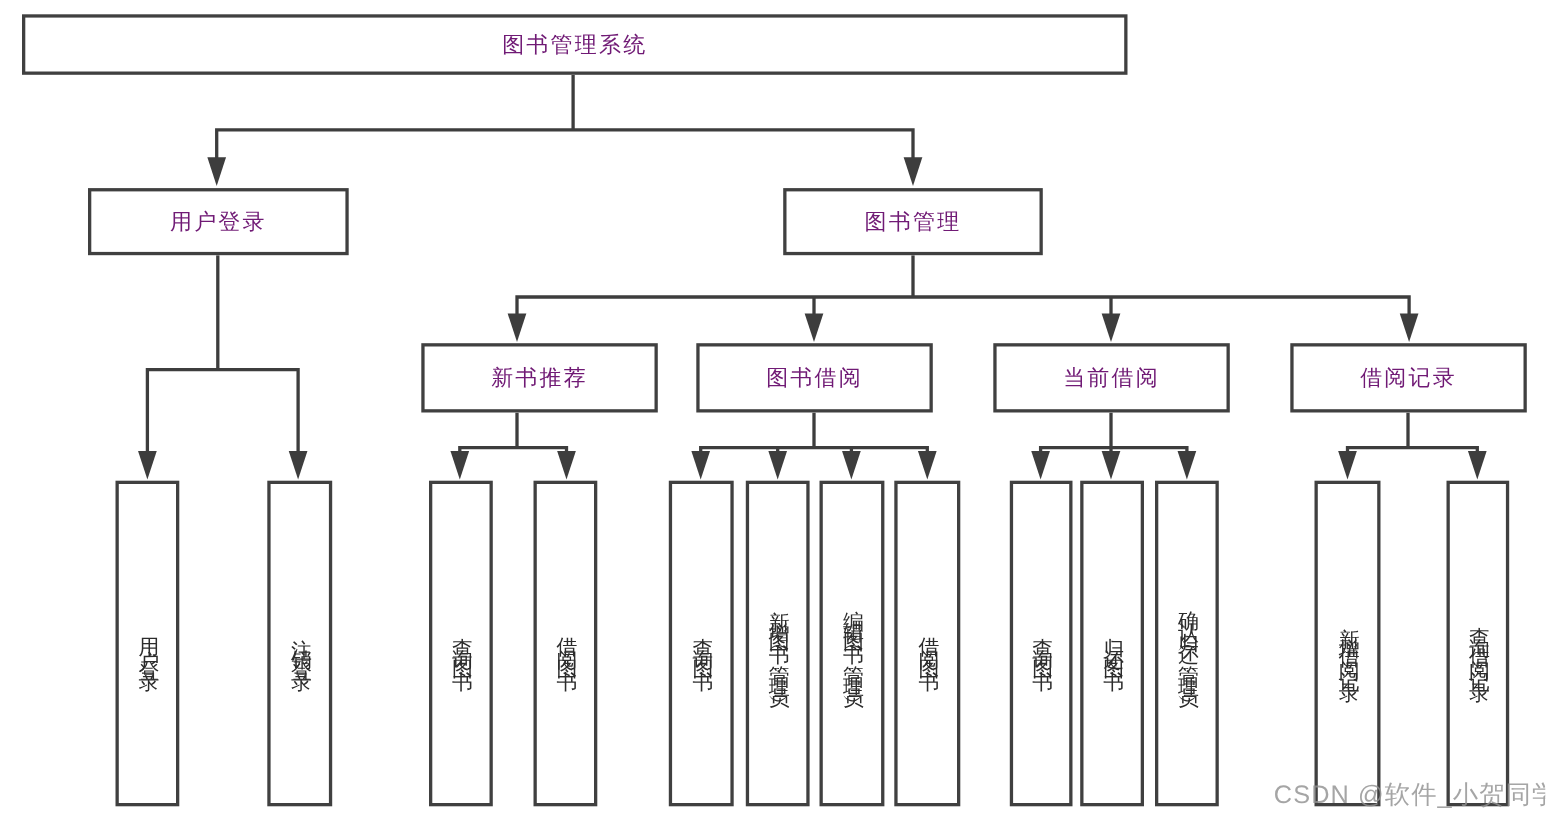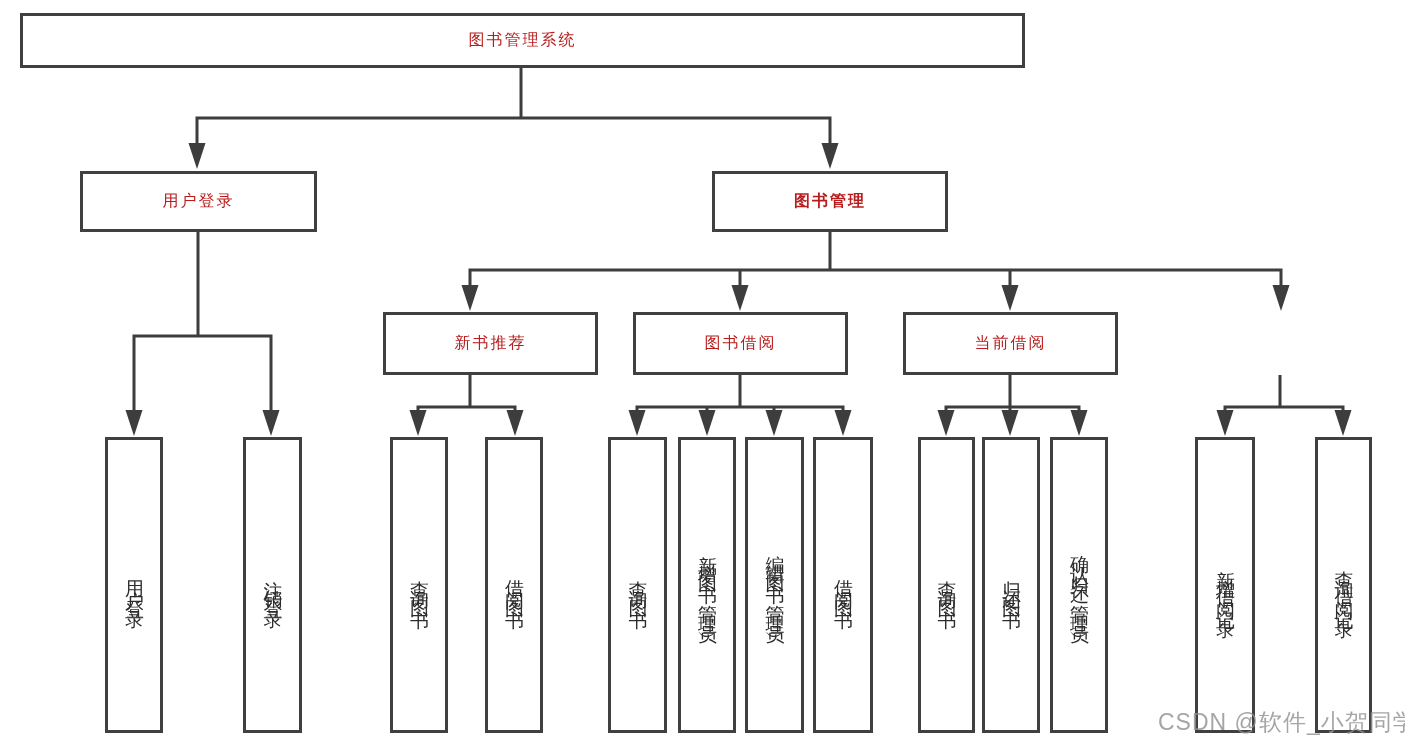--- a/index.html
+++ b/index.html
@@ -24,23 +24,23 @@
     position: absolute;
     box-sizing: border-box;
     border: 3px solid #404040;
     background: #ffffff;
     display: flex;
     align-items: center;
     justify-content: center;
     z-index: 2;
   }
   .hnode .hlabel {
-    font-size: 16px;
+    font-size: 20px;
     letter-spacing: 2px;
-    color: #b91c1c;
+    color: #701a75;
     white-space: nowrap;
   }
   .vnode {
     position: absolute;
     top: 437px;
     height: 296px;
     width: 58px;
     box-sizing: border-box;
     border: 3px solid #404040;
     background: #ffffff;
@@ -116,32 +116,35 @@
     </g>
   </svg>
 
   <div class="hnode" style="left:20px; top:13px; width:1005px; height:55px;">
     <span class="hlabel">图书管理系统</span>
   </div>
 
   <div class="hnode" style="left:80px; top:171px; width:237px; height:61px;">
     <span class="hlabel">用户登录</span>
   </div>
-  <div class="hnode" style="left:712px; top:171px; width:236px; height:61px;font-weight:bold;">
+  <div class="hnode" style="left:712px; top:171px; width:236px; height:61px;">
     <span class="hlabel">图书管理</span>
   </div>
 
   <div class="hnode" style="left:363px; top:312px; width:215px; height:63px;margin-left:20px;">
     <span class="hlabel">新书推荐</span>
   </div>
   <div class="hnode" style="left:633px; top:312px; width:215px; height:63px;">
     <span class="hlabel">图书借阅</span>
   </div>
   <div class="hnode" style="left:903px; top:312px; width:215px; height:63px;">
     <span class="hlabel">当前借阅</span>
+  </div>
+  <div class="hnode" style="left:1173px; top:312px; width:215px; height:63px;">
+    <span class="hlabel">借阅记录</span>
   </div>
 
   <div class="vnode" style="left:105px;">
     <span class="vlabel">用户登录</span>
   </div>
   <div class="vnode" style="left:243px; width:59px;">
     <span class="vlabel">注销登录</span>
   </div>
 
   <div class="vnode" style="left:390px;">

